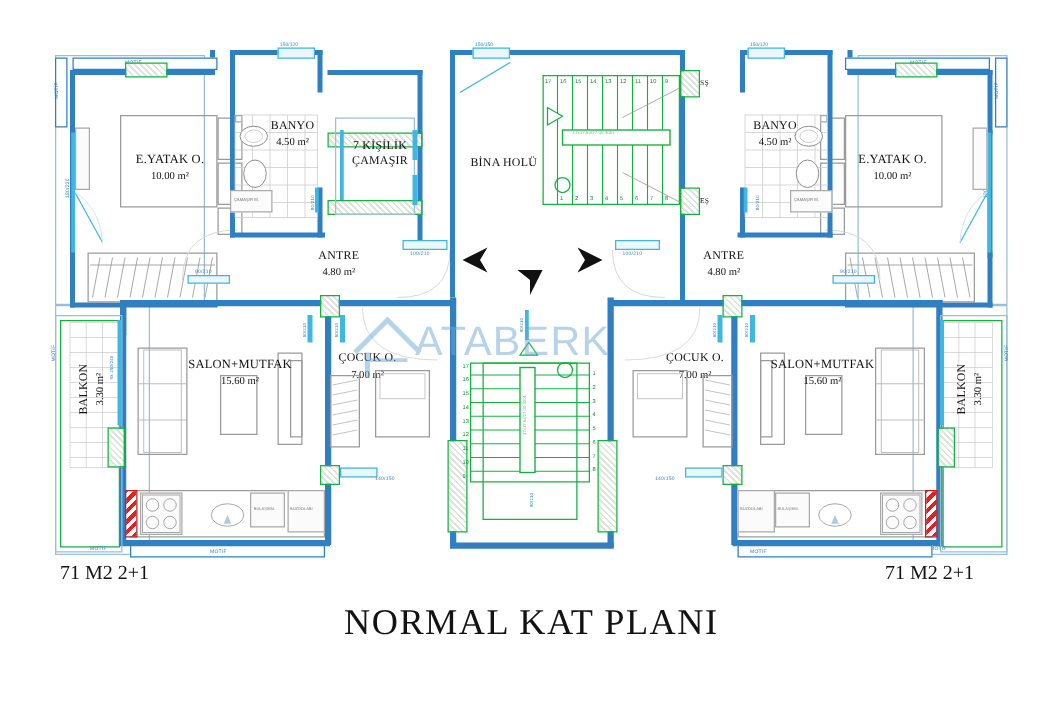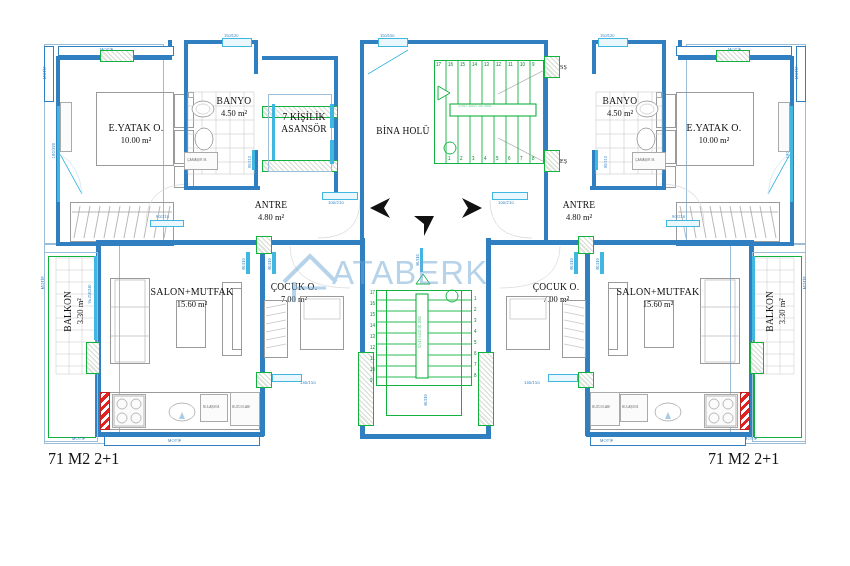--- a/index.html
+++ b/index.html
@@ -287,21 +287,21 @@
   <div class="wall" style="left:262px;top:56px;width:76px;height:4px;"></div>
   <div class="wall" style="left:334px;top:56px;width:4px;height:136px;"></div>
   <div class="hatch" style="left:262px;top:106px;width:76px;height:12px;"></div>
   <div class="hatch" style="left:262px;top:160px;width:76px;height:12px;"></div>
   <div class="thin" style="left:268px;top:94px;width:64px;height:78px;"></div>
   <div class="cyan" style="left:272px;top:104px;width:3px;height:56px;"></div>
   <div class="cyan" style="left:330px;top:104px;width:4px;height:24px;"></div>
   <div class="cyan" style="left:330px;top:140px;width:4px;height:24px;"></div>
   <div class="room" style="left:272px;top:112px;width:64px;">
     <div class="nm">7 KİŞİLİK</div>
-    <div class="nm">ASANSÖR</div>
+    <div class="nm">ÇAMAŞIR</div>
   </div>
 
   <div class="room" style="left:368px;top:126px;width:70px;">
     <div class="nm">BİNA HOLÜ</div>
   </div>
 
   <div class="green" style="left:434px;top:60px;width:110px;height:104px;"></div>
   <svg class="abs" style="left:434px;top:60px;" width="110" height="104">
     <g stroke="#13b23f" stroke-width="0.9">
       <line x1="12" y1="0" x2="12" y2="104"></line>
@@ -651,14 +651,15 @@
     <svg style="position:absolute;left:0;top:0;" width="60" height="56">
       <path d="M4 34 L30 8 L56 34" stroke="#6fa8d4" stroke-width="4" fill="none"></path>
       <path d="M14 34 L14 54" stroke="#6fa8d4" stroke-width="4" fill="none"></path>
       <path d="M14 40 L46 40" stroke="#6fa8d4" stroke-width="3" fill="none"></path>
     </svg>
     <div class="wtx">ATABERK</div>
   </div>
 
   <div class="unitlbl" style="left:48px;top:450px;">71 M2 2+1</div>
   <div class="unitlbl" style="left:708px;top:450px;">71 M2 2+1</div>
+  <div id="title">NORMAL KAT PLANI</div>
 
 </div>
 
 </body></html>

